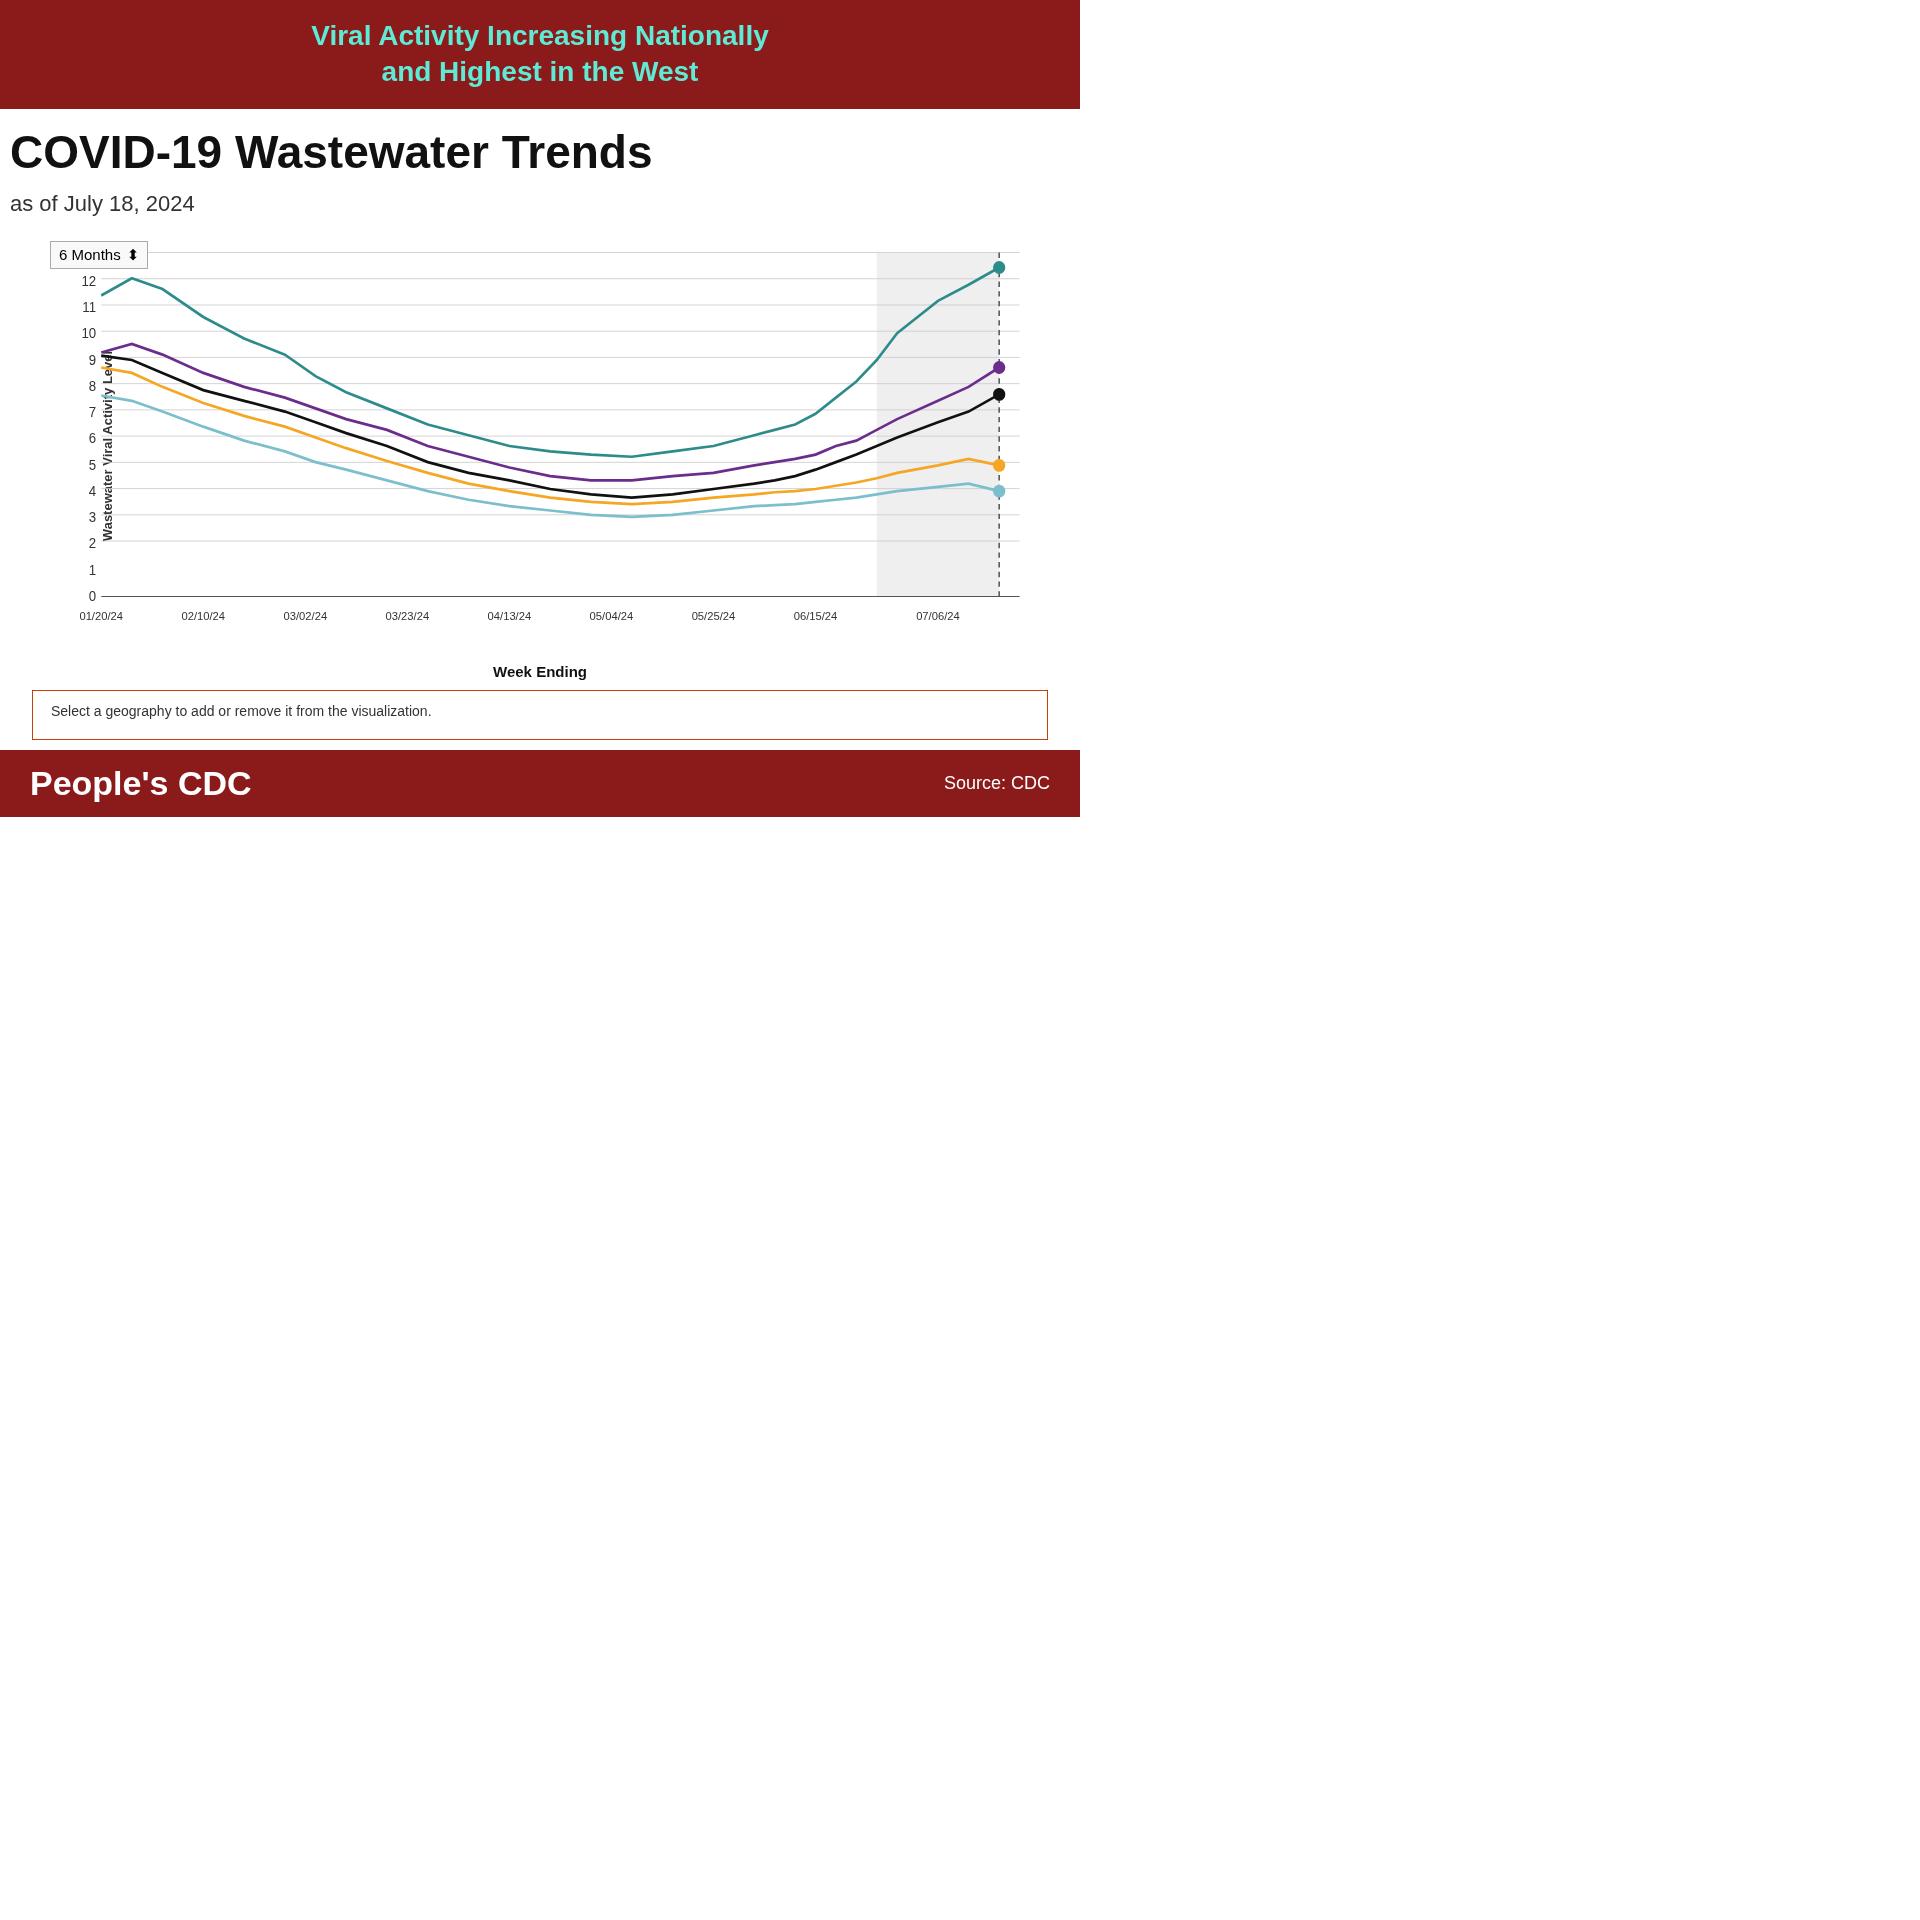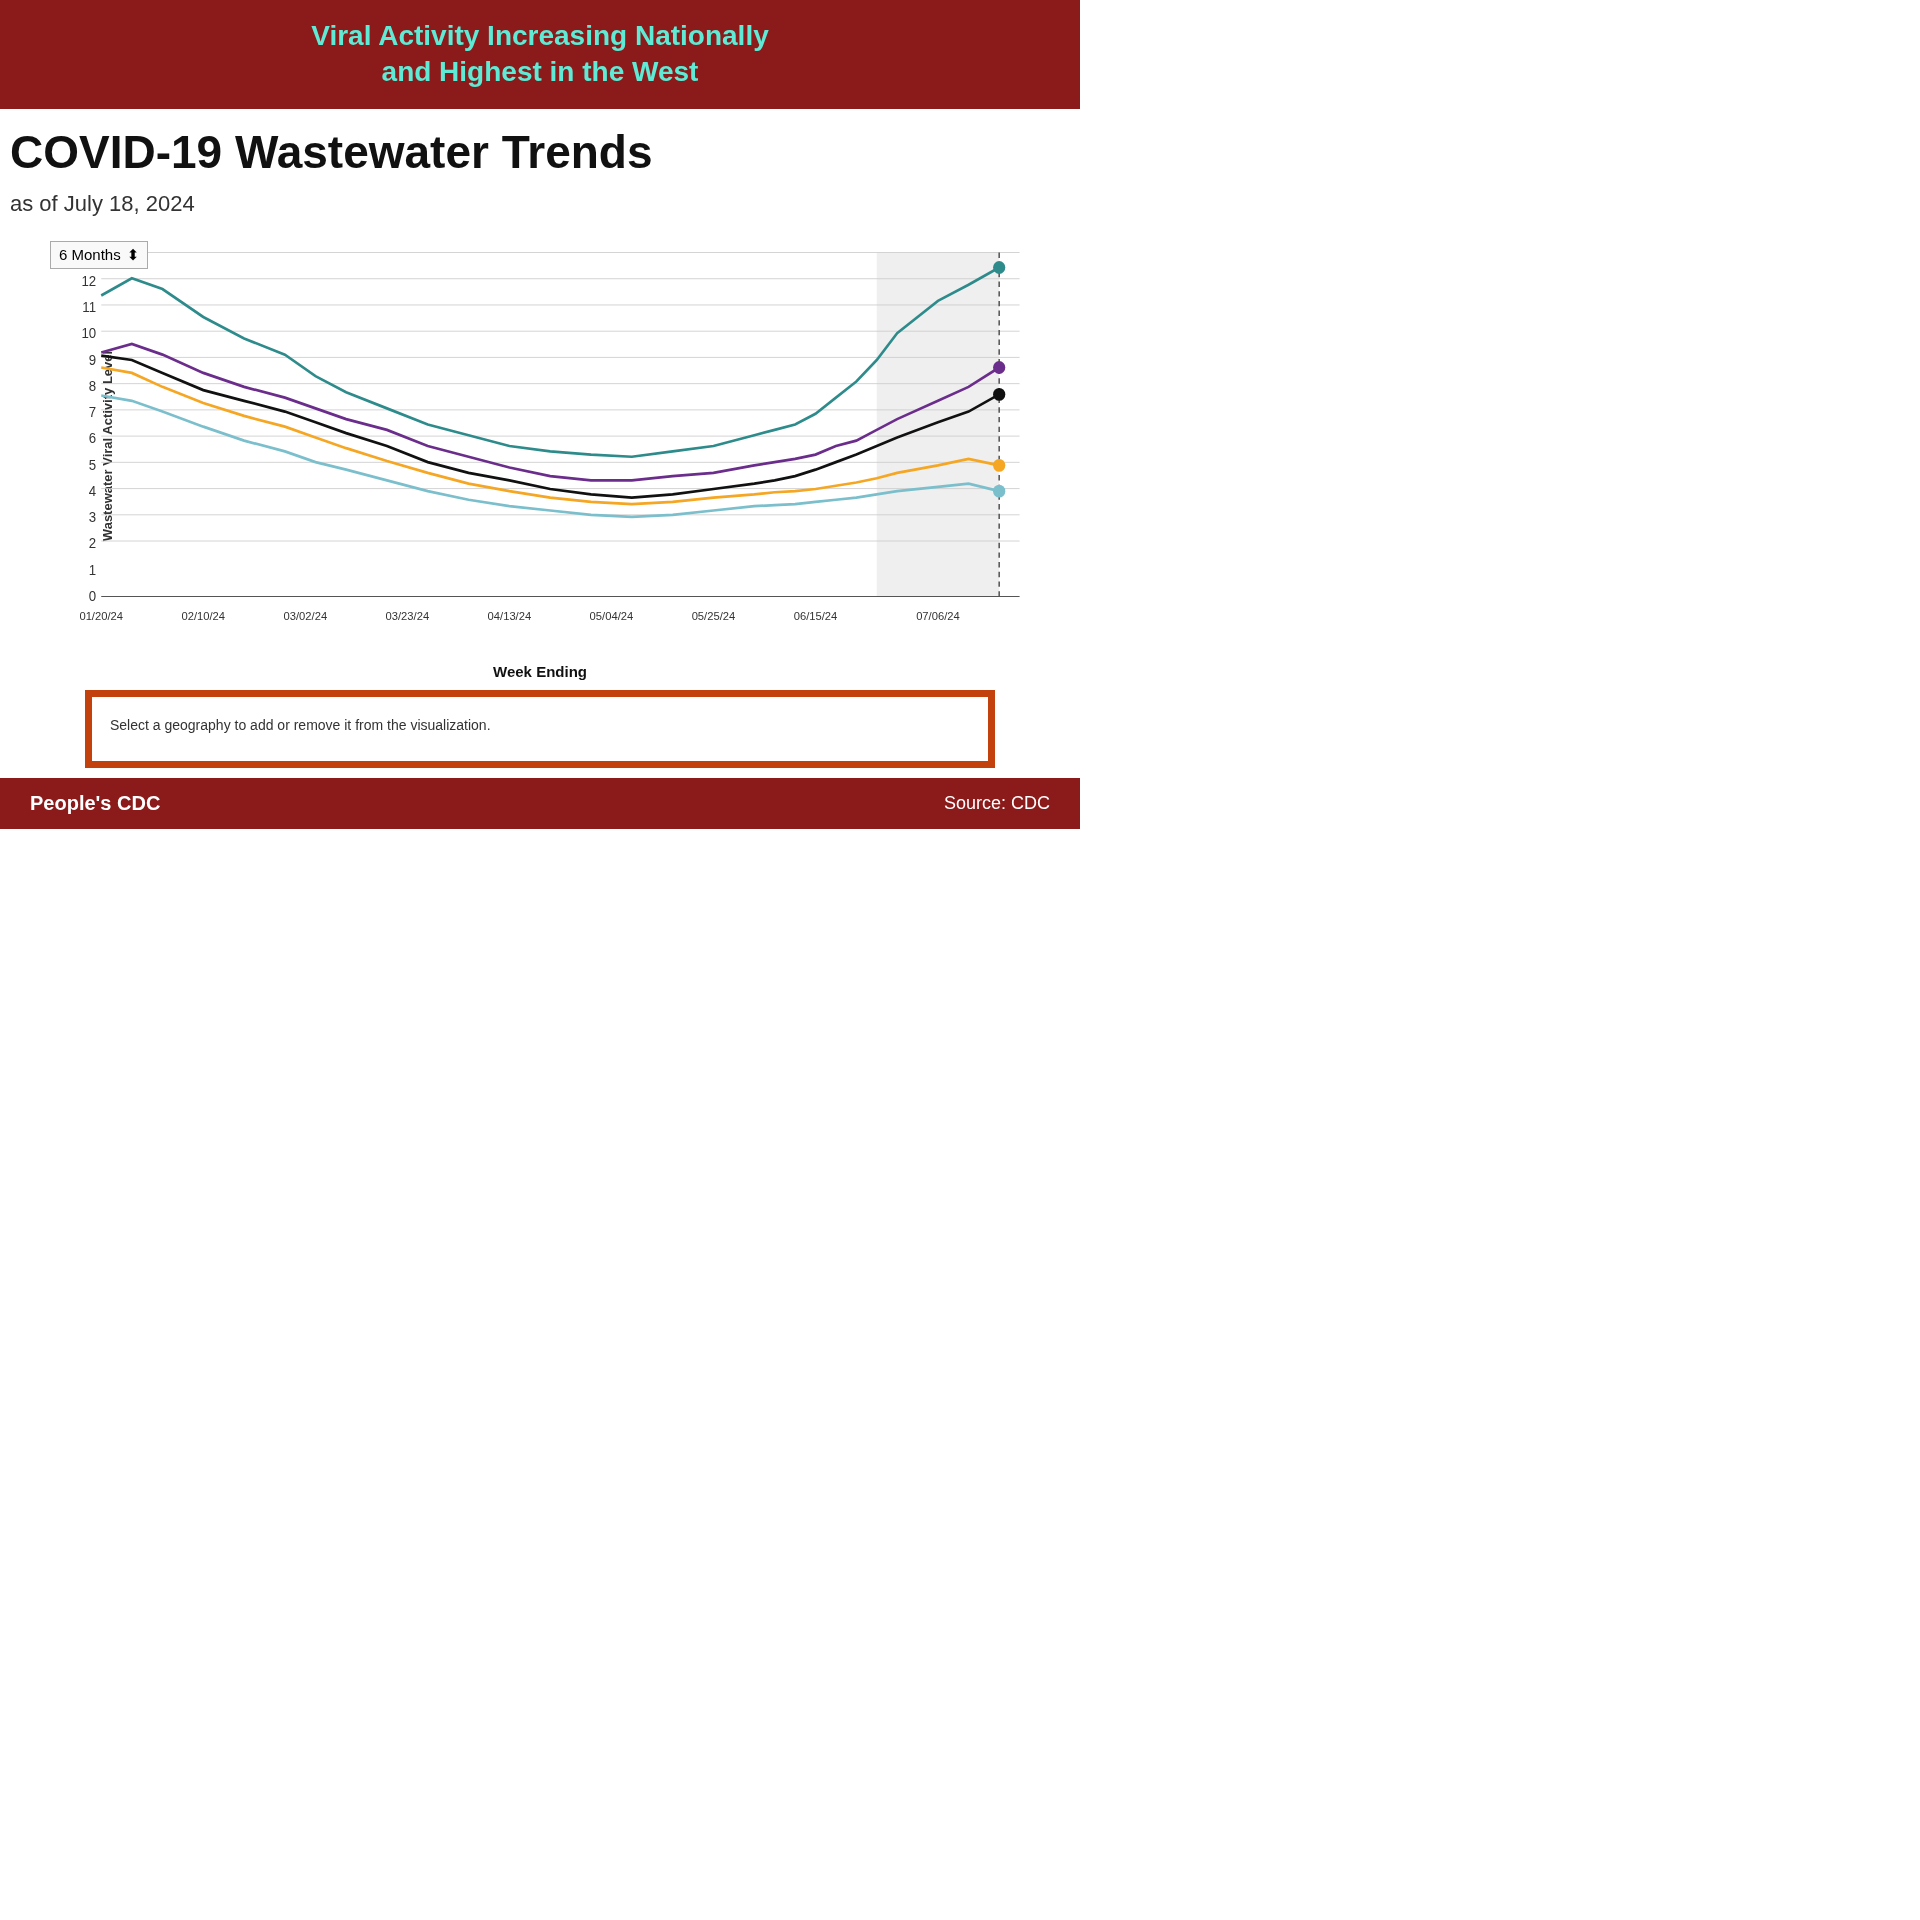--- a/index.html
+++ b/index.html
@@ -85,23 +85,23 @@
       font-weight: bold;
     }
     .x-axis-title {
       text-align: center;
       font-size: 15px;
       font-weight: bold;
       margin-top: 2px;
       color: #111;
     }
     .legend-box {
-      margin: 10px 85px;
-      border: 7px solid #c2410c;
-      padding: 20px 18px;
+      margin: 10px 32px;
+      border: 1px solid #c2410c;
+      padding: 12px 18px;
       font-size: 14px;
     }
     .legend-instruction {
       margin-bottom: 8px;
       color: #333;
     }
     .legend-items {
       display: flex;
       gap: 20px;
       align-items: center;
@@ -121,21 +121,21 @@
     .footer-banner {
       background: #8B1A1A;
       color: white;
       display: flex;
       justify-content: space-between;
       align-items: center;
       padding: 14px 30px;
       margin-top: 10px;
     }
     .footer-logo {
-      font-size: 20px;
+      font-size: 34px;
       font-weight: 900;
     }
     .footer-source {
       font-size: 18px;
     }
   </style>
 </head>
 <body>
 
 <div class="header-banner">

